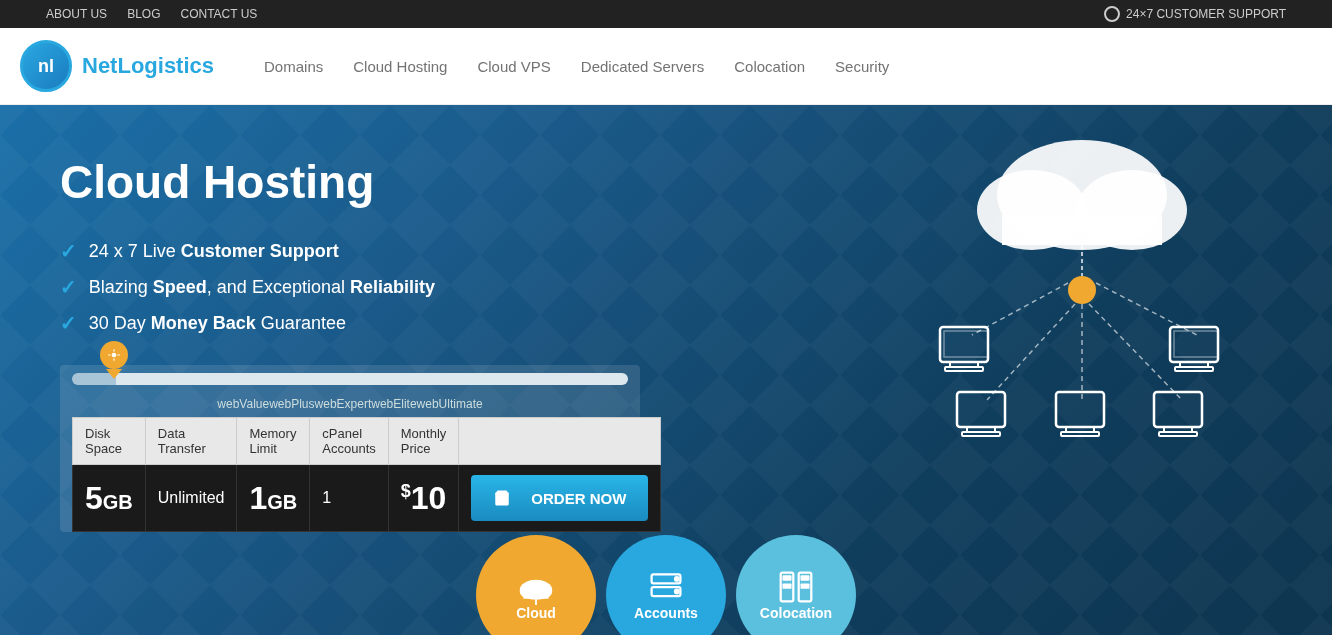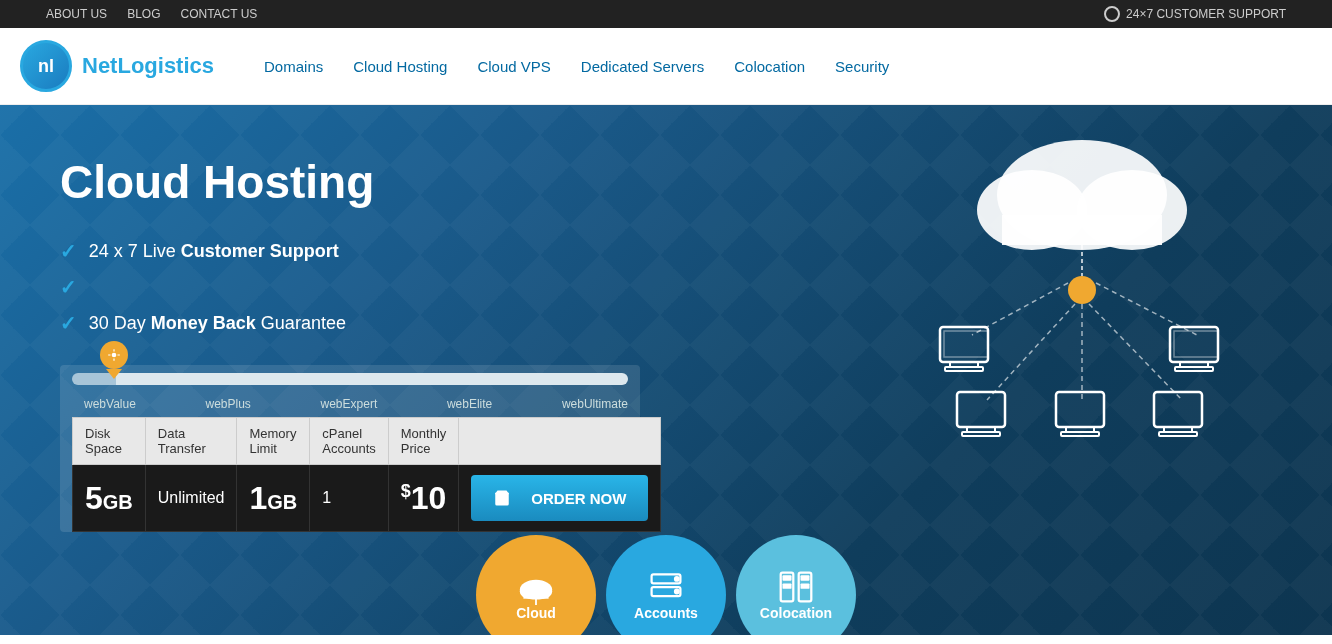--- a/index.html
+++ b/index.html
@@ -33,21 +33,21 @@
       background: linear-gradient(135deg, #29a8e0, #1a7bbf);
       border-radius: 50%;
       display: flex; align-items: center; justify-content: center;
       color: white; font-weight: bold; font-size: 18px;
       border: 3px solid #29a8e0;
       position: relative;
     }
     .logo-text { font-size: 22px; color: #333; }
     .logo-text span { color: #29a8e0; font-weight: bold; }
     nav { display: flex; gap: 30px; align-items: center; margin-left: 10px; }
-    nav a { text-decoration: none; color: #0369a1; font-size: 15px; }
+    nav a { text-decoration: none; color: #737373; font-size: 15px; }
 
     
     .hero {
       background: linear-gradient(135deg, #1a6fa8 0%, #1a5a8a 30%, #0f3d5c 70%, #0d3550 100%);
       position: relative;
       padding: 50px 60px 0 60px;
       min-height: 530px;
       overflow: hidden;
     }
 
@@ -140,23 +140,22 @@
     .slider-track {
       width: 100%;
       height: 12px;
       background: linear-gradient(to right, #a8c5d8 0%, #a8c5d8 8%, #dde8ee 8%, #dde8ee 100%);
       border-radius: 6px;
       position: relative;
     }
 
     .tier-labels {
       display: flex;
-      justify-content: space-between;
+      justify-content: center;
       padding: 4px 0;
-      margin-left: 12px;
     }
     .tier-labels span {
       color: #cdd;
       font-size: 12px;
     }
 
     
     .plan-table {
       width: 100%;
       border-collapse: collapse;
@@ -337,20 +336,21 @@
 
   <div class="hero-content">
     <h1>Cloud Hosting</h1>
     <ul class="features">
       <li>
         <span class="check">✓</span>
         <span>24 x 7 Live <strong>Customer Support</strong></span>
       </li>
       <li>
         <span class="check">✓</span>
+        <span>Blazing <strong>Speed</strong>, and Exceptional <strong>Reliability</strong></span>
       </li>
       <li>
         <span class="check">✓</span>
         <span>30 Day <strong>Money Back</strong> Guarantee</span>
       </li>
     </ul>
 
     <div class="pricing-area">
       <div class="slider-container">
         <div class="slider-track-wrapper">

